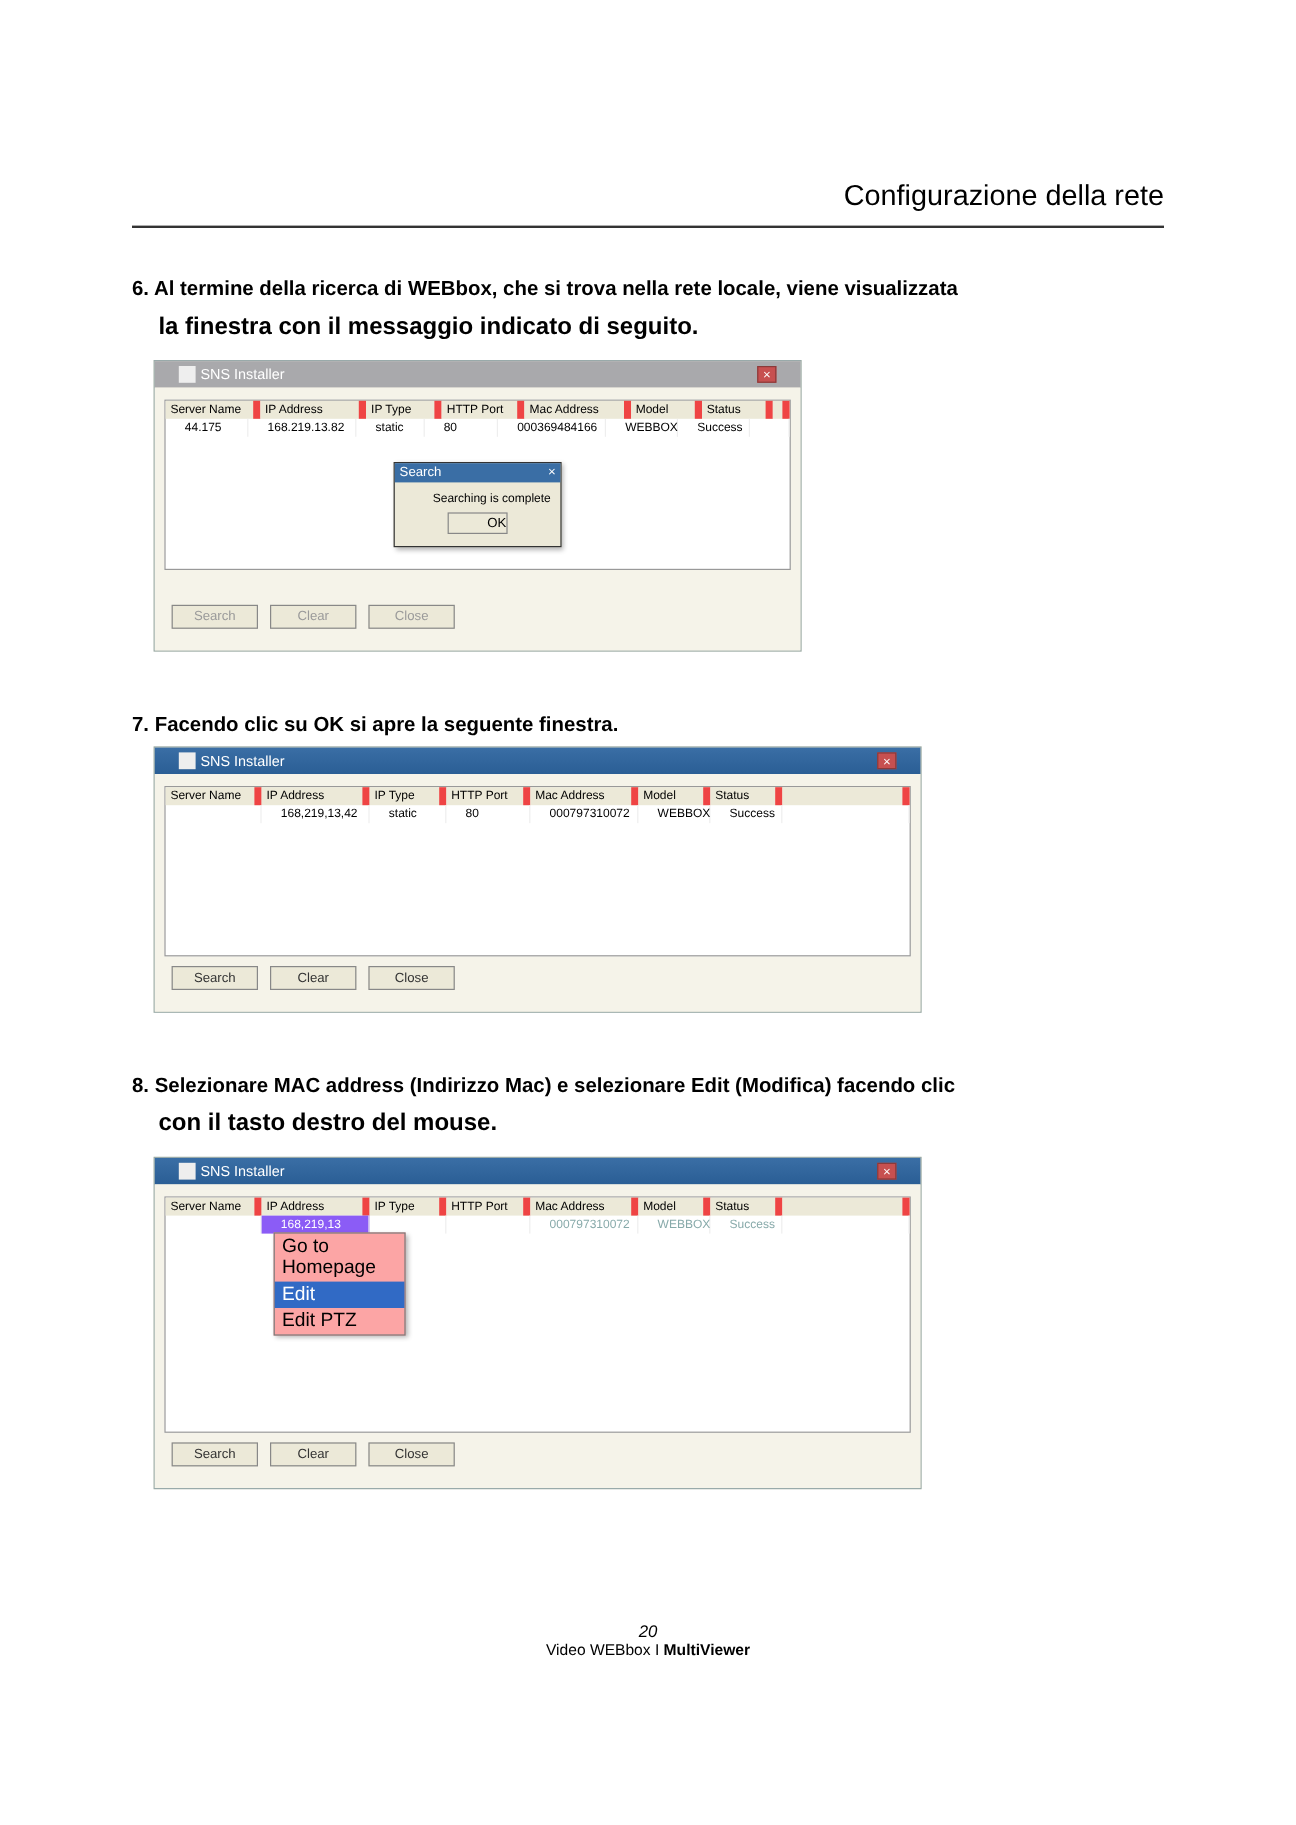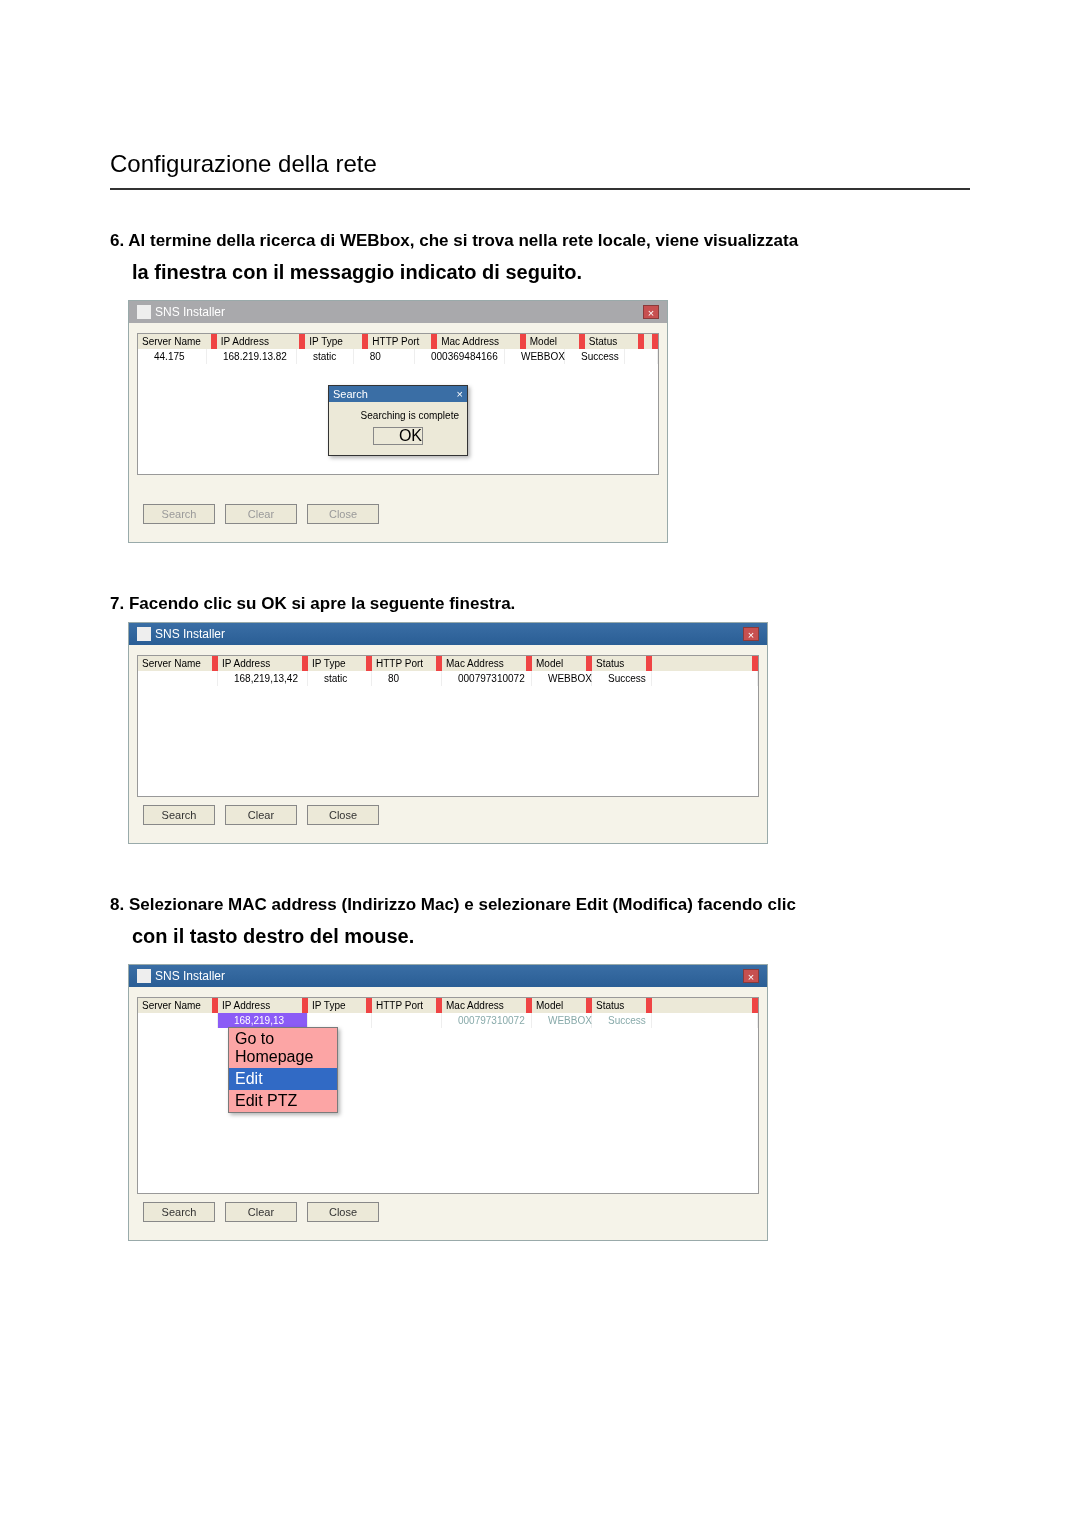--- a/index.html
+++ b/index.html
@@ -1,26 +1,26 @@
 <!DOCTYPE html>
 <html><head>
 <meta charset="utf-8">
 <style>
   * { box-sizing: border-box; margin: 0; padding: 0; }
   html, body { width: 1080px; background: #fff; font-family: Arial, Helvetica, sans-serif; color: #000; }
   .page { width: 1080px; padding: 150px 110px 60px 110px; }
-  .top-title { font-size: 24px; font-weight: 400; margin-bottom: 10px; }
+  .top-title { text-align: right; font-size: 24px; font-weight: 400; margin-bottom: 10px; }
   .top-rule { border: none; border-top: 2px solid #333; margin-bottom: 40px; }
   .step { font-weight: bold; font-size: 17px; margin-bottom: 6px; line-height: 1.35; }
   .step-sub { font-weight: bold; font-size: 20px; margin-left: 22px; margin-bottom: 14px; line-height: 1.35; }
   
   .shot { border: 1px solid #9aa; background: #ece9d8; margin: 0 0 50px 18px; }
   .shot.big { width: 540px; }
   .shot.wide { width: 640px; }
-  .titlebar { display: flex; align-items: center; justify-content: space-between; background: #a9a9ac; height: 22px; padding: 0 8px; color: #fff; font-size: 12px; }
+  .titlebar { display: flex; align-items: center; justify-content: space-between; background: #a9a9ac; height: 22px; padding: 0 20px; color: #fff; font-size: 12px; }
   .titlebar.blue { background: linear-gradient(#3a6ea5,#2a5e95); }
   .titlebar .tb-left { display: flex; align-items: center; gap: 4px; }
   .titlebar .tb-icon { width: 14px; height: 14px; background: #eee; display: inline-block; }
   .closebox { width: 16px; height: 14px; background: #c75050; color: #fff; font-size: 11px; text-align: center; line-height: 14px; border: 1px solid #8a3a3a; }
   .body-area { background: #f5f3e9; padding: 10px 8px 10px 8px; }
   .table { border: 1px solid #999; background: #fff; font-size: 10px; }
   .table .hdr, .table .row { display: flex; }
   .table .hdr > div { background: #ece9d8; border-right: 6px solid #ef4444; padding: 2px 4px; font-size: 10px; }
   .table .row > div { border-right: 1px solid #eee; padding: 2px 16px; font-size: 10px; }
   .col-srv { width: 80px; }
@@ -33,21 +33,21 @@
   .col-rest{ flex: 1; min-width: 0; }
   .spacer { height: 110px; }
   .spacer-short { height: 80px; }
   .btnrow { display: flex; gap: 10px; padding: 8px 6px; }
   .winbtn { width: 72px; height: 20px; background: #ece9d8; border: 1px solid #888; font-size: 11px; color: #333; text-align: center; line-height: 18px; }
   .winbtn.disabled { color: #9a9a9a; }
   
   .modal { position: relative; margin: -90px auto 40px auto; width: 140px; border: 1px solid #333; background: #ece9d8; box-shadow: 2px 2px 4px rgba(0,0,0,0.3); }
   .modal .mtitle { background: #3a6ea5; color: #fff; font-size: 11px; padding: 2px 4px; display: flex; justify-content: space-between; align-items: center; }
   .modal .mbody { padding: 8px; font-size: 10px; text-align: right; }
-  .modal .mbtn { width: 50px; height: 18px; border: 1px solid #888; background: #ece9d8; font-size: 16px; margin: 6px auto 2px auto; line-height: 16px; }
+  .modal .mbtn { width: 50px; height: 18px; border: 1px solid #888; background: #ece9d8; font-size: 11px; margin: 6px auto 2px auto; line-height: 16px; }
   
   .ctxmenu { position: relative; margin-top: -1px; margin-left: 90px; width: 110px; background: #fca5a5; border: 1px solid #7a7a7a; font-size: 16px; box-shadow: 2px 2px 4px rgba(0,0,0,0.3); }
   .ctxmenu div { padding: 2px 6px; }
   .ctxmenu .hilite { background: #316ac5; color: #fff; }
   .row .hilite-cell { background: #8b5cf6; color: #fff; }
   .row .dim { color: #8aa; }
   .footer { text-align: center; margin-top: 110px; font-size: 13px; }
   .footer .pnum { font-style: italic; font-size: 14px; }
   .footer .bold { font-weight: bold; }
 </style>
@@ -194,13 +194,19 @@
         <div class="spacer-short"></div>
       </div>
       <div class="btnrow">
         <div class="winbtn">Search</div>
         <div class="winbtn">Clear</div>
         <div class="winbtn">Close</div>
       </div>
     </div>
   </div>
 
+  <div class="footer">
+    <div class="pnum">20</div>
+    <div>
+      <span>Video WEBbox I </span><span class="bold">MultiViewer</span>
+    </div>
+  </div>
 </div>
 
 </body></html>

